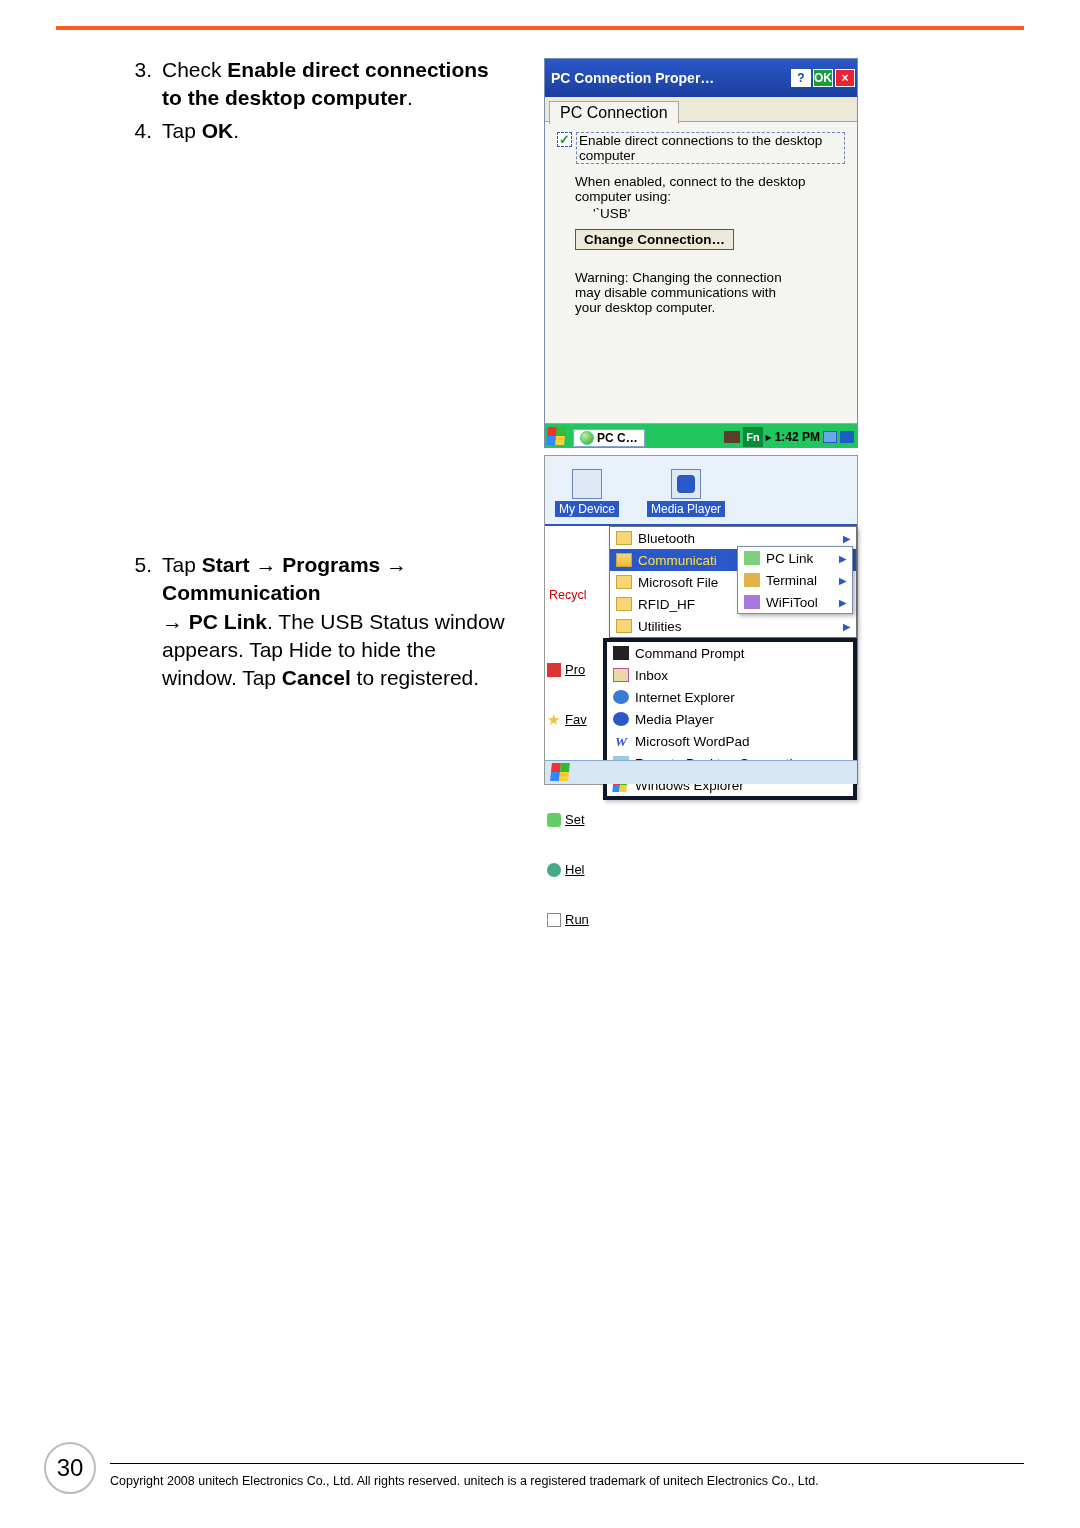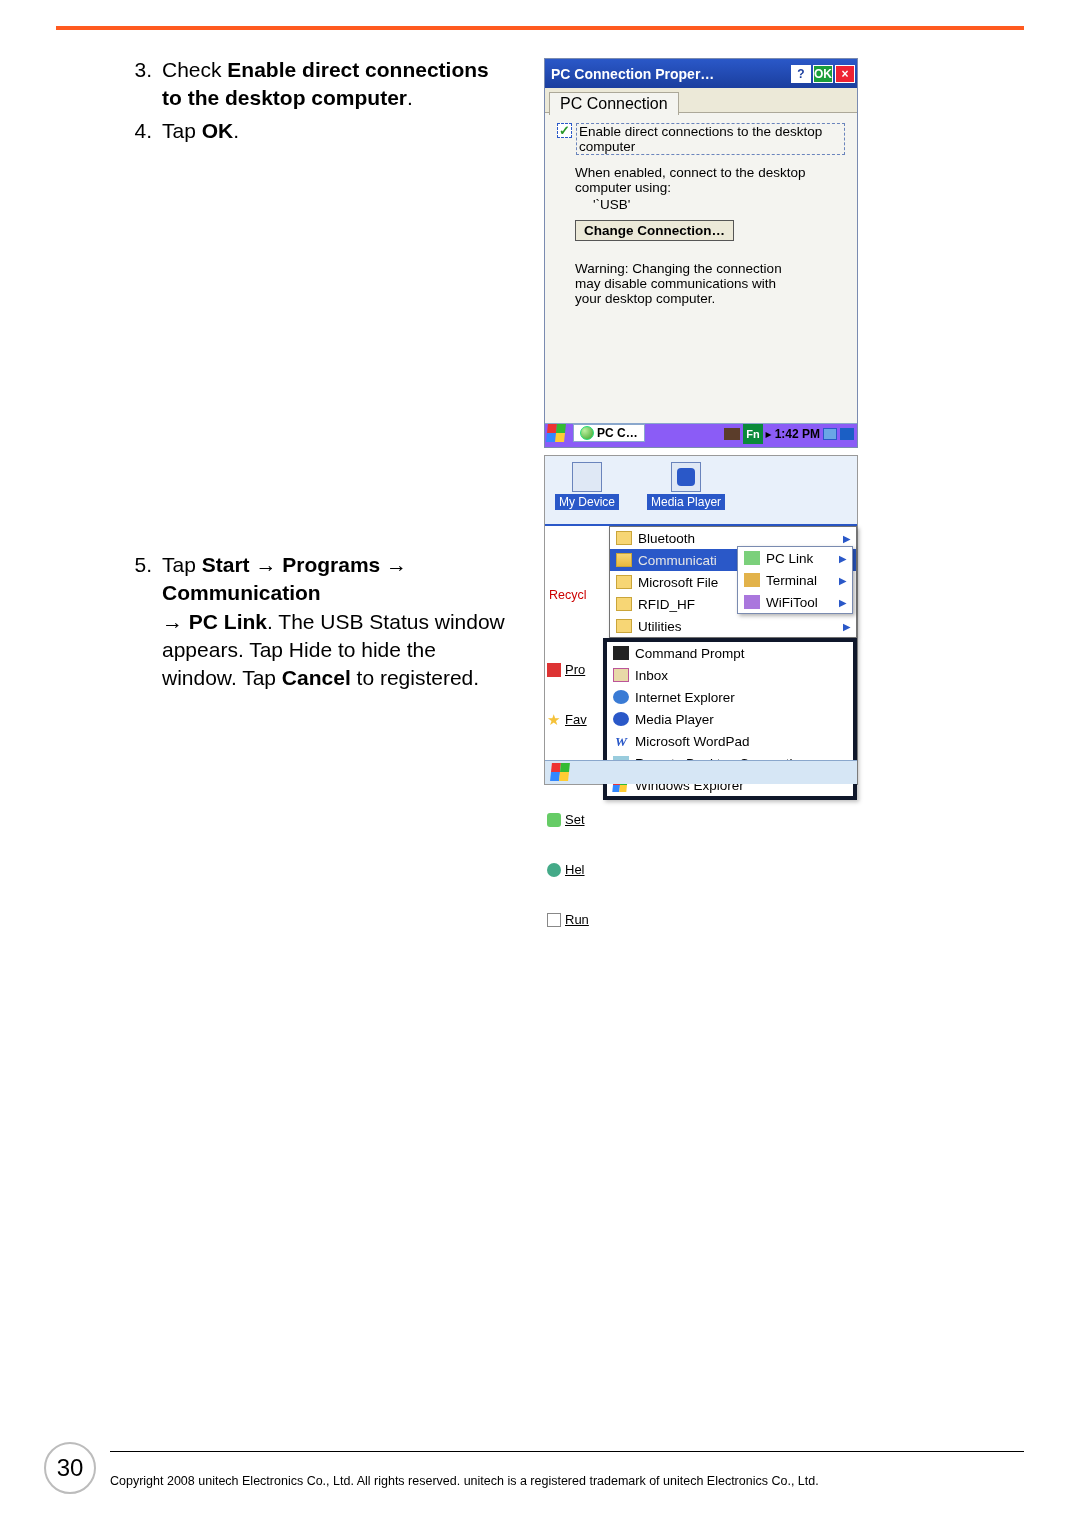--- a/index.html
+++ b/index.html
@@ -47,21 +47,21 @@
     top: 58px;
     left: 544px;
     width: 314px;
     height: 390px;
     border: 1px solid #7a8bb0;
     background: #f4f4f0;
     font-family: Tahoma, Arial, sans-serif;
     font-size: 14px;
   }
   .titlebar {
-    height: 29px;
+    height: 38px;
     background: linear-gradient(#2a58c8, #1b3e9e);
     color: #fff;
     display: flex;
     align-items: center;
     padding-left: 6px;
     font-weight: bold;
   }
   .titlebar-btns { margin-left: auto; display: flex; gap: 2px; padding-right: 2px; }
   .tb-btn {
     width: 20px; height: 18px;
@@ -90,24 +90,24 @@
     display: inline-block;
     border: 1px solid #555;
     background: #ece9d8;
     padding: 2px 8px;
     font-weight: bold;
   }
   .taskbar {
     position: absolute;
     left: 0; right: 0; bottom: 0;
     height: 24px;
-    background: #8b5cf6;
+    background: #22c55e;
     border-top: 1px solid #8aa7cc;
     display: flex;
-    align-items: flex-start;
+    align-items: flex-end;
     font-size: 12px;
   }
   .start { width: 22px; height: 20px; margin-left: 2px; display: flex; }
   .flag { width: 18px; height: 18px; display: grid; grid-template-columns: 1fr 1fr; grid-template-rows: 1fr 1fr; transform: skewX(-6deg); }
   .flag div:nth-child(1){background:#e33;} .flag div:nth-child(2){background:#3b3;}
   .flag div:nth-child(3){background:#38f;} .flag div:nth-child(4){background:#fc3;}
   .taskbtn { margin-left: 4px; border: 1px solid #8aa7cc; background: #fff; padding: 1px 6px; font-weight: bold; display: flex; align-items: center; gap: 3px;}
   .ball { width: 14px; height: 14px; border-radius: 50%; background: radial-gradient(circle at 30% 30%, #bdf0a0, #3aa128); border:1px solid #2d7;}
   .tray { margin-left: auto; display: flex; align-items: center; gap: 3px; padding-right: 3px; }
   .tray .fn { background: #0a8a3a; color: #fff; font-weight: bold; padding: 4px 3px; font-size: 11px; }
@@ -124,21 +124,21 @@
     border: 1px solid #999;
     background: #ffffff;
     font-family: Tahoma, Arial, sans-serif;
     font-size: 13.5px;
   }
   .desktop-strip {
     height: 70px;
     background: #e8f0fa;
     border-bottom: 2px solid #2a58c8;
     display: flex;
-    align-items: flex-start;
+    align-items: center;
     gap: 28px;
     padding: 6px 10px 0 10px;
     color: #fff;
   }
   .dicon { text-align: center; font-size: 12px; }
   .dicon .box { width: 30px; height: 30px; margin: 0 auto 2px; background:#dfe8f5; border:1px solid #6a84bc; position:relative;}
   .dicon .box.mp::after{content:""; position:absolute; inset:5px; background:#2a58c8; border-radius:4px;}
   .dicon .lbl { background: #2a58c8; padding: 1px 4px; display:inline-block; }
   .recycle-label {
     position: absolute;
@@ -162,21 +162,21 @@
     box-shadow: 2px 2px 4px rgba(0,0,0,.3);
   }
   .menu-row {
     display: flex; align-items: center;
     height: 22px;
     padding: 0 6px;
     gap: 6px;
     position: relative;
   }
   .menu-row .arrow { margin-left: auto; color:#2a58c8; font-weight:bold; }
-  .menu-row.sel { background: #2a58c8; color: #e5e5e5; }
+  .menu-row.sel { background: #2a58c8; color: #fde047; }
   .micon { width: 16px; height: 14px; background:#f7d675; border:1px solid #caa53a; flex-shrink:0;}
   .micon.open{ background:linear-gradient(#f7d675,#e8b93e); }
   .submenu {
     position: absolute;
     top: 90px; left: 192px;
     width: 116px;
     background: #fff;
     border: 1px solid #7a8bb0;
     box-shadow: 2px 2px 4px rgba(0,0,0,.3);
     z-index: 3;
@@ -205,21 +205,21 @@
     border-radius: 26px;
     display: flex;
     align-items: center;
     justify-content: center;
     font-size: 24px;
   }
   .footer {
     position: absolute;
     left: 110px; right: 56px; bottom: 40px;
     border-top: 1px solid #000;
-    padding-top: 22px;
+    padding-top: 10px;
     font-size: 12.5px;
   }
 </style>
 </head>
 <body>
 
 <div class="header-line"></div>
 
 <div class="content">
   <div class="steps">

